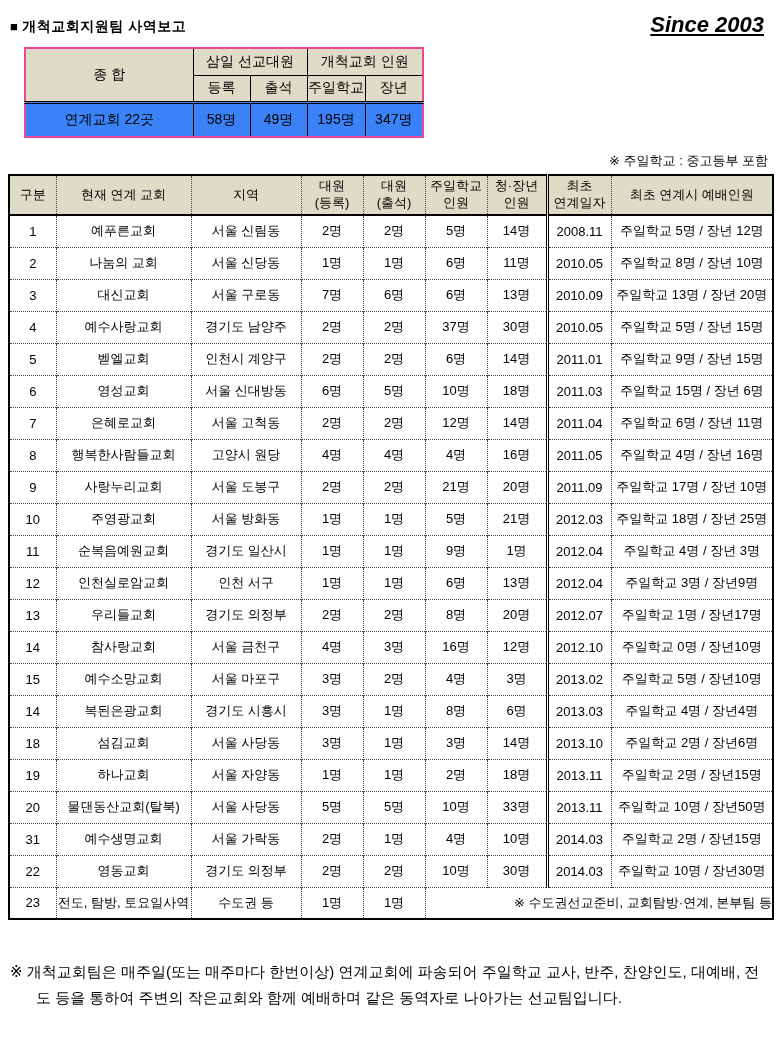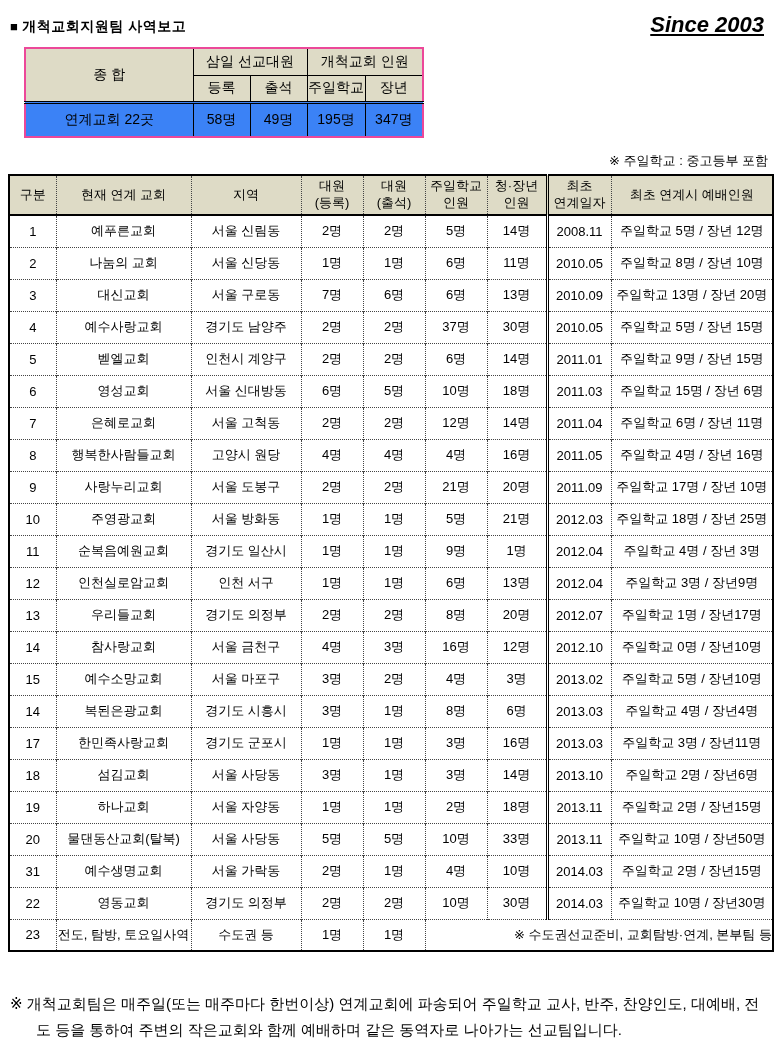--- a/index.html
+++ b/index.html
@@ -287,31 +287,20 @@
           <td>복된은광교회</td>
           <td>경기도 시흥시</td>
           <td>3명</td>
           <td>1명</td>
           <td>8명</td>
           <td>6명</td>
           <td class="dbl">2013.03</td>
           <td>주일학교 4명 / 장년4명</td>
         </tr>
         <tr>
-          <td>17</td>
-          <td>한민족사랑교회</td>
-          <td>경기도 군포시</td>
-          <td>1명</td>
-          <td>1명</td>
-          <td>3명</td>
-          <td>16명</td>
-          <td class="dbl">2013.03</td>
-          <td>주일학교 3명 / 장년11명</td>
-        </tr>
-        <tr>
           <td>18</td>
           <td>섬김교회</td>
           <td>서울 사당동</td>
           <td>3명</td>
           <td>1명</td>
           <td>3명</td>
           <td>14명</td>
           <td class="dbl">2013.10</td>
           <td>주일학교 2명 / 장년6명</td>
         </tr>

